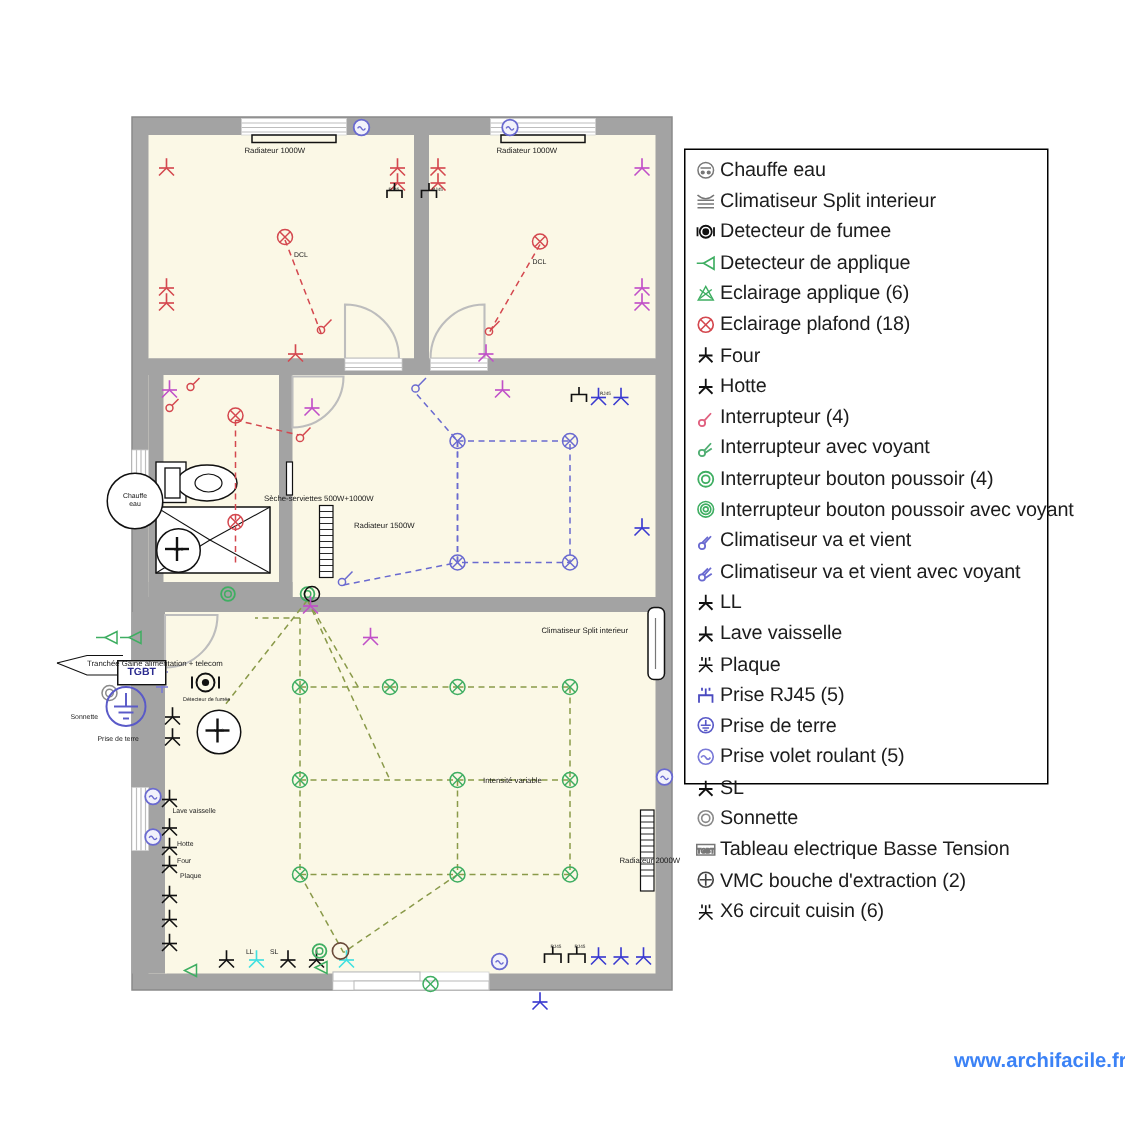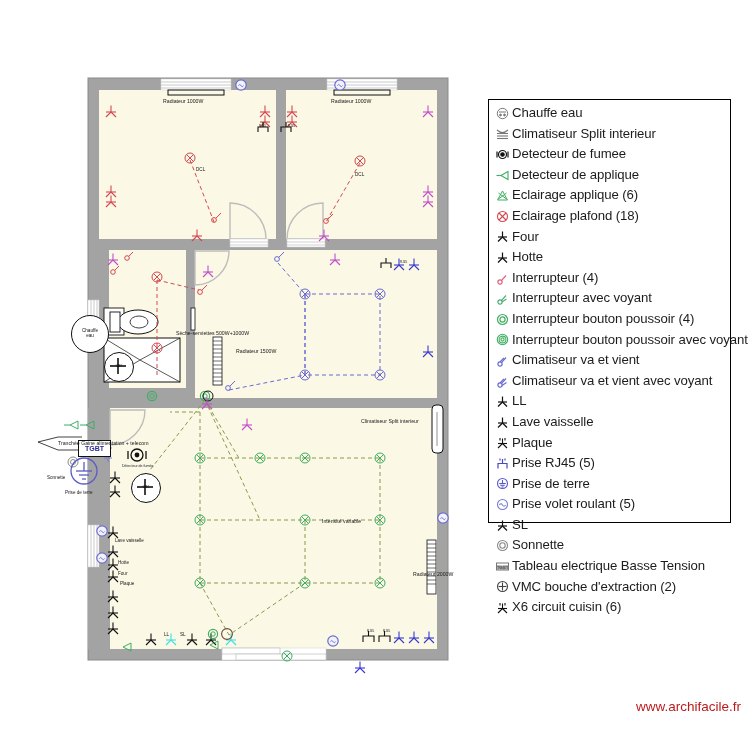--- a/index.html
+++ b/index.html
@@ -6,33 +6,32 @@
   body{
     width:750px;height:750px;background:#ffffff;position:relative;overflow:hidden;
     font-family:"Liberation Sans", sans-serif;
   }
   #plan-root{position:absolute;left:0;top:0;width:750px;height:750px;}
   svg{display:block;}
   .legend-box{
     position:absolute;left:456px;top:99px;width:243px;height:424px;
     border:1px solid #000;background:#fff;box-sizing:border-box;
     padding:3px 2px 2px 4px;
-    margin-left:32px;
   }
   .legend-row{
     display:flex;align-items:center;height:20.6px;line-height:20.6px;
   }
   .legend-icon{
     width:19px;min-width:19px;height:17px;display:flex;align-items:center;justify-content:center;
   }
   .legend-label{
     font-size:13.2px;color:#1c1c1c;white-space:nowrap;letter-spacing:-0.1px;
   }
   .site-url{
-    position:absolute;left:636px;top:699px;font-size:13.5px;color:#b91c1c;
+    position:absolute;left:636px;top:699px;font-size:13.5px;color:#3b82f6;font-weight:bold;
   }
   .plan-label{
     position:absolute;font-size:4.6px;color:#1a1a1a;white-space:nowrap;
     font-family:"Liberation Sans", sans-serif;
   }
   .plan-label.sz5{font-size:5.2px;}
   .plan-label.sz35{font-size:3.6px;}
   .plan-label.sz3{font-size:3.1px;}
   .circ-label{
     position:absolute;border:1px solid #111;border-radius:50%;background:#fff;

